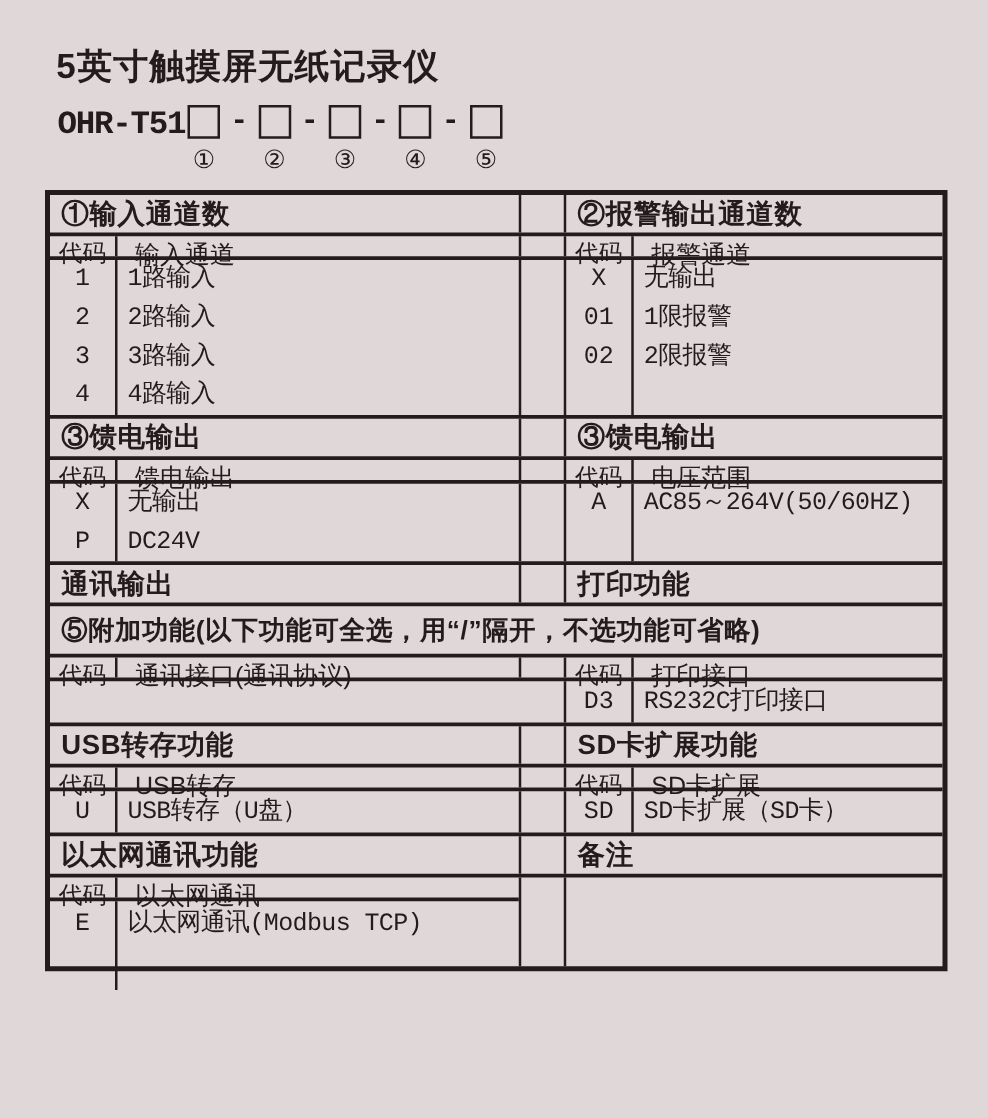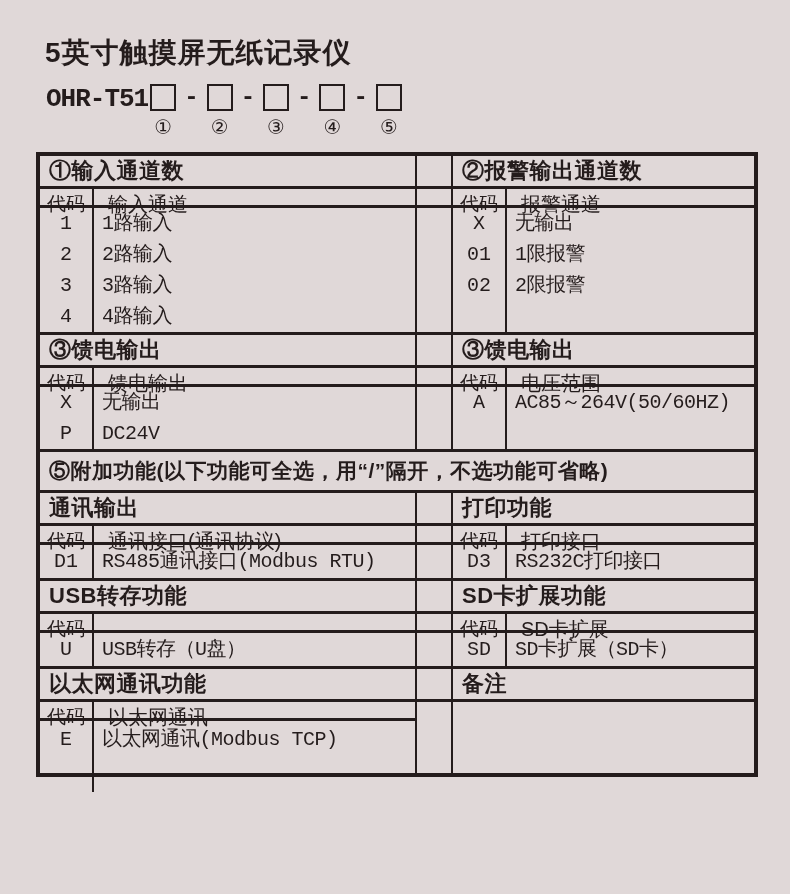--- a/index.html
+++ b/index.html
@@ -260,53 +260,43 @@
           <div class="codecol">
             <div class="ln">A</div>
           </div>
           <div class="desccol">
             <div class="ln">AC85～264V(50/60HZ)</div>
           </div>
         </div>
       </div>
     </div>
 
+    <div class="band">
+      <div class="half-l sec-title">通讯输出</div>
+      <div class="divgap"></div>
+      <div class="half-r sec-title">打印功能</div>
+    </div>
+
     <div class="band full">
       <div class="note-row">⑤附加功能(以下功能可全选，用“/”隔开，不选功能可省略)</div>
     </div>
 
     <div class="band">
-      <div class="half-l sec-title">通讯输出</div>
-      <div class="divgap"></div>
-      <div class="half-r sec-title">打印功能</div>
-    </div>
-
-    <div class="band">
       <div class="half-l cols sub">
         <div class="c">代码</div>
         <div class="d">通讯接口(通讯协议)</div>
       </div>
       <div class="divgap"></div>
       <div class="half-r cols sub">
         <div class="c">代码</div>
         <div class="d">打印接口</div>
       </div>
     </div>
 
     <div class="band">
-      <div class="half-l">
-        <div class="bodygrid">
-          <div class="codecol">
-            <div class="ln tall">D1</div>
-          </div>
-          <div class="desccol">
-            <div class="ln tall">RS485通讯接口(Modbus RTU)</div>
-          </div>
-        </div>
-      </div>
       <div class="divgap"></div>
       <div class="half-r">
         <div class="bodygrid">
           <div class="codecol">
             <div class="ln tall">D3</div>
           </div>
           <div class="desccol">
             <div class="ln tall">RS232C打印接口</div>
           </div>
         </div>
@@ -315,20 +305,21 @@
 
     <div class="band">
       <div class="half-l sec-title">USB转存功能</div>
       <div class="divgap"></div>
       <div class="half-r sec-title">SD卡扩展功能</div>
     </div>
 
     <div class="band">
       <div class="half-l cols sub">
         <div class="c">代码</div>
+        <div class="d">USB转存</div>
       </div>
       <div class="divgap"></div>
       <div class="half-r cols sub">
         <div class="c">代码</div>
         <div class="d">SD卡扩展</div>
       </div>
     </div>
 
     <div class="band">
       <div class="half-l">

